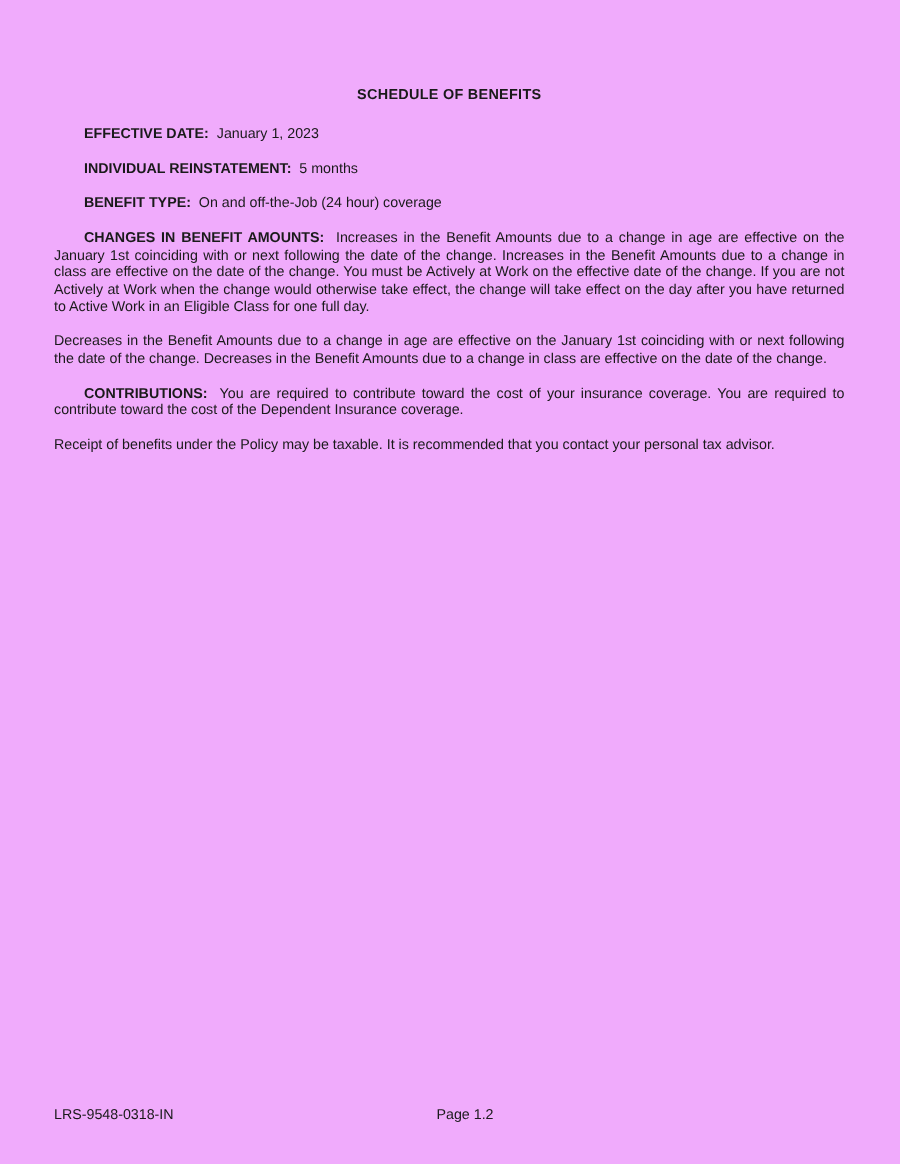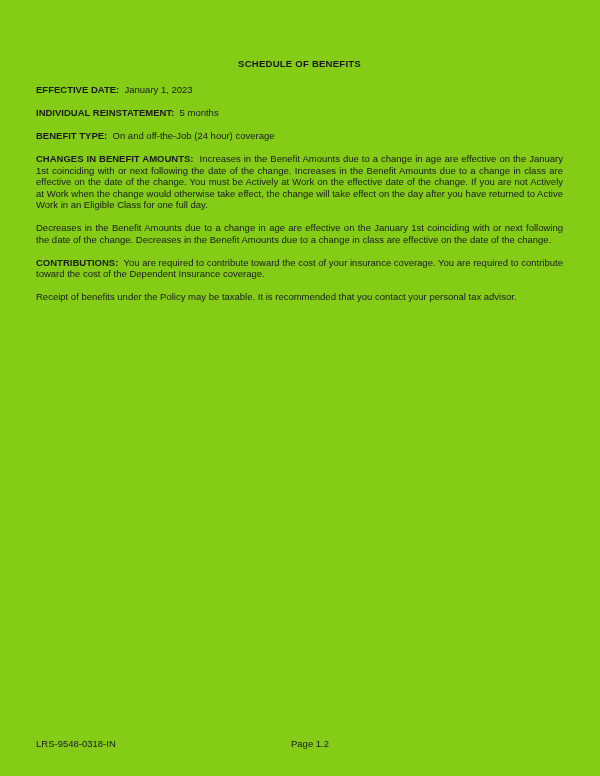--- a/index.html
+++ b/index.html
@@ -4,21 +4,21 @@
 <style>
   html, body {
     margin: 0;
     padding: 0;
     background: #ffffff;
   }
   .page {
     position: relative;
     width: 600px;
     height: 776px;
-    background: #84cc16;
+    background: #f0abfc;
     font-family: "Liberation Sans", sans-serif;
     font-size: 9.5px;
     line-height: 11.5px;
     color: #1a1a1a;
     overflow: hidden;
   }
   .content {
     position: absolute;
     top: 58px;
     left: 36px;
@@ -29,20 +29,21 @@
     font-weight: bold;
     text-align: center;
     letter-spacing: 0.2px;
     margin: 0 0 14.5px 0;
   }
   .field {
     margin: 0 0 11.5px 0;
   }
   .label {
     font-weight: bold;
+    margin-left: 20px;
   }
   .label:empty {
     display: none;
   }
   .label::after {
     content: "  ";
     white-space: pre;
     font-weight: normal;
   }
   .para {

